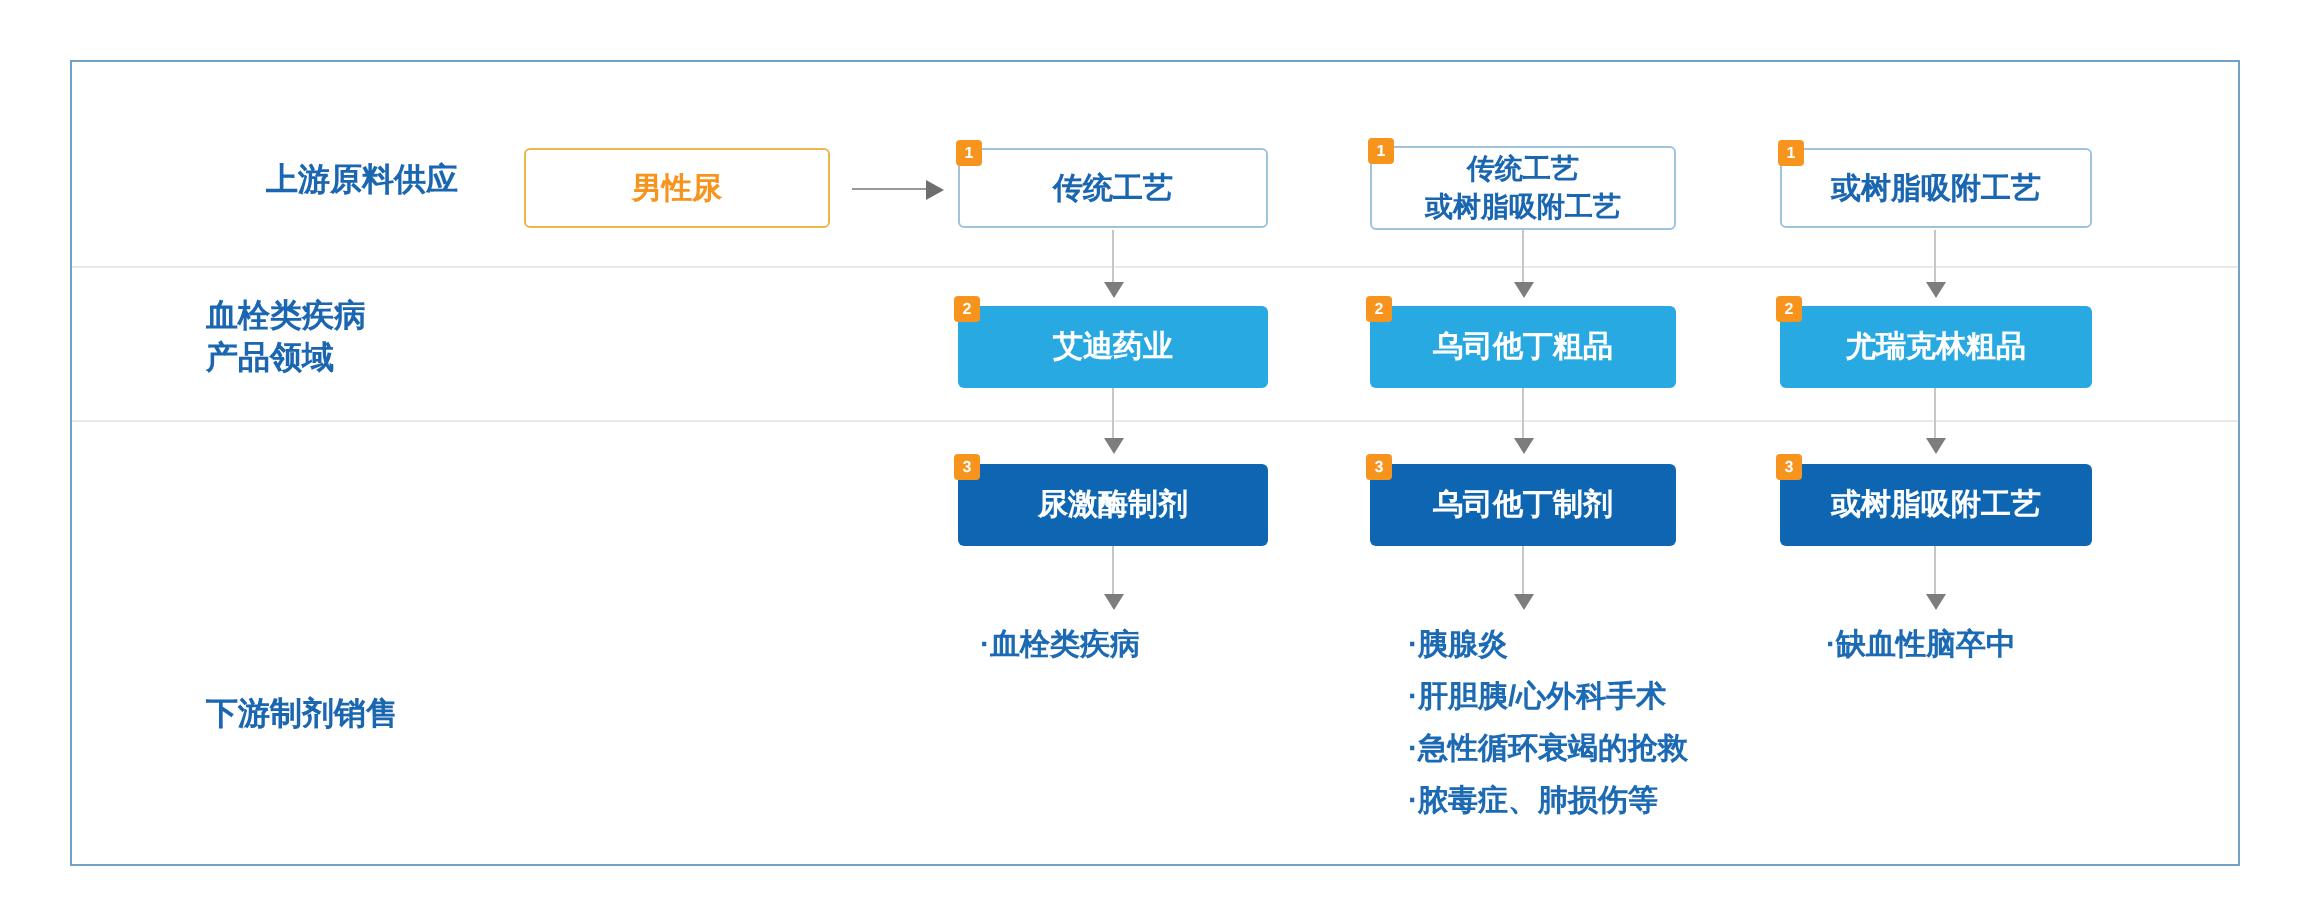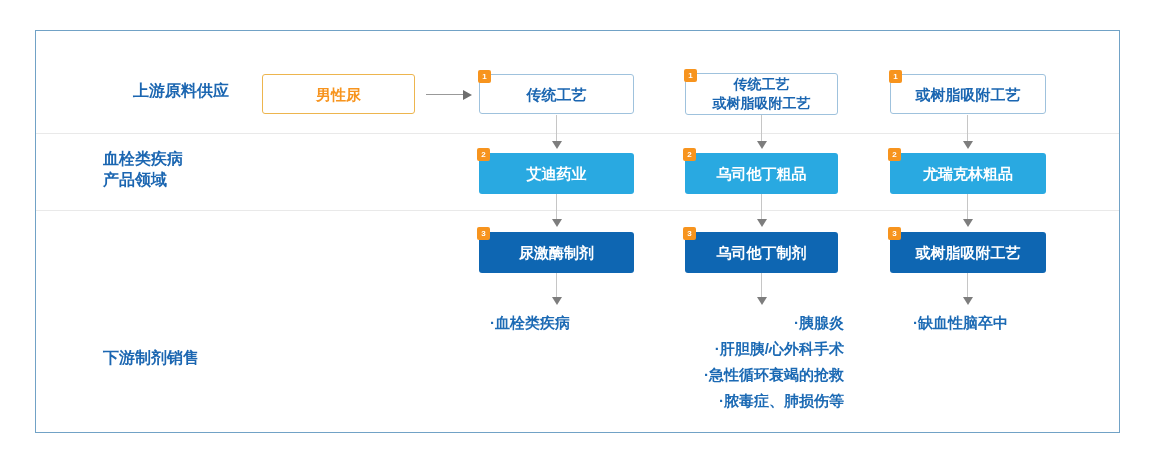--- a/index.html
+++ b/index.html
@@ -55,21 +55,21 @@
 
   .harrow { position:absolute; left:426px; top:89px; width:46px; height:11px;
             display:flex; align-items:center; }
   .harrow .stem { height:1.5px; flex:1 1 auto; background:#999999; }
   .harrow .head { width:0; height:0; border-top:5.5px solid transparent;
                   border-bottom:5.5px solid transparent; border-left:9px solid #6E6E6E; }
 
   .indications { position:absolute; color:#1C6AB4; font-size:15px; font-weight:bold;
                  line-height:26px; }
   .ind-c1 { left:490px; top:310px; }
-  .ind-c2 { left:704px; top:310px;text-align:right; }
+  .ind-c2 { left:704px; top:310px; }
   .ind-c3 { left:913px; top:310px; }
 </style>
 </head>
 <body>
 
 <div class="canvas">
   <div class="frame"></div>
   <div class="divider d1"></div>
   <div class="divider d2"></div>
 

